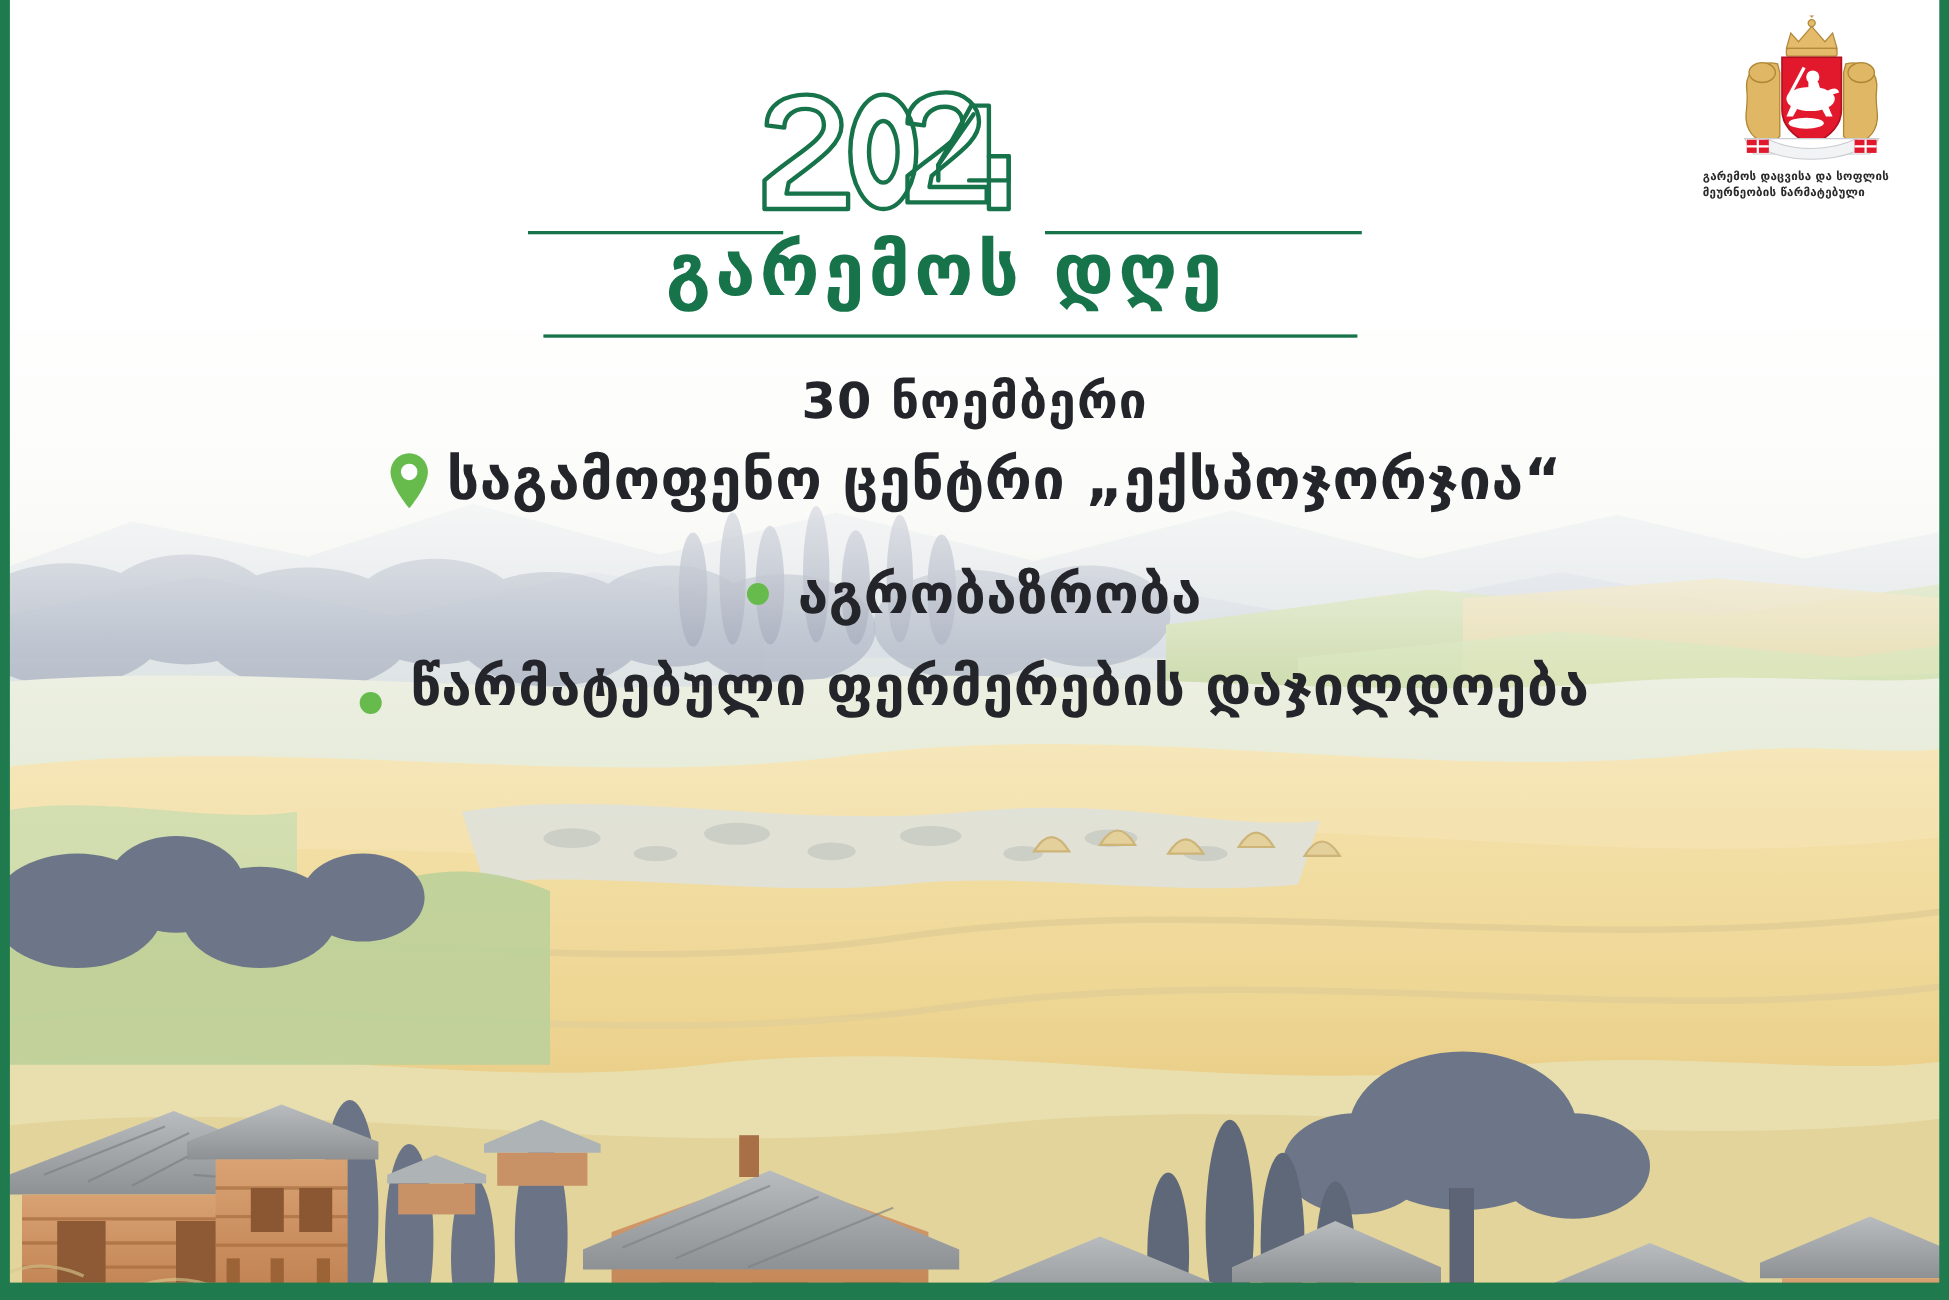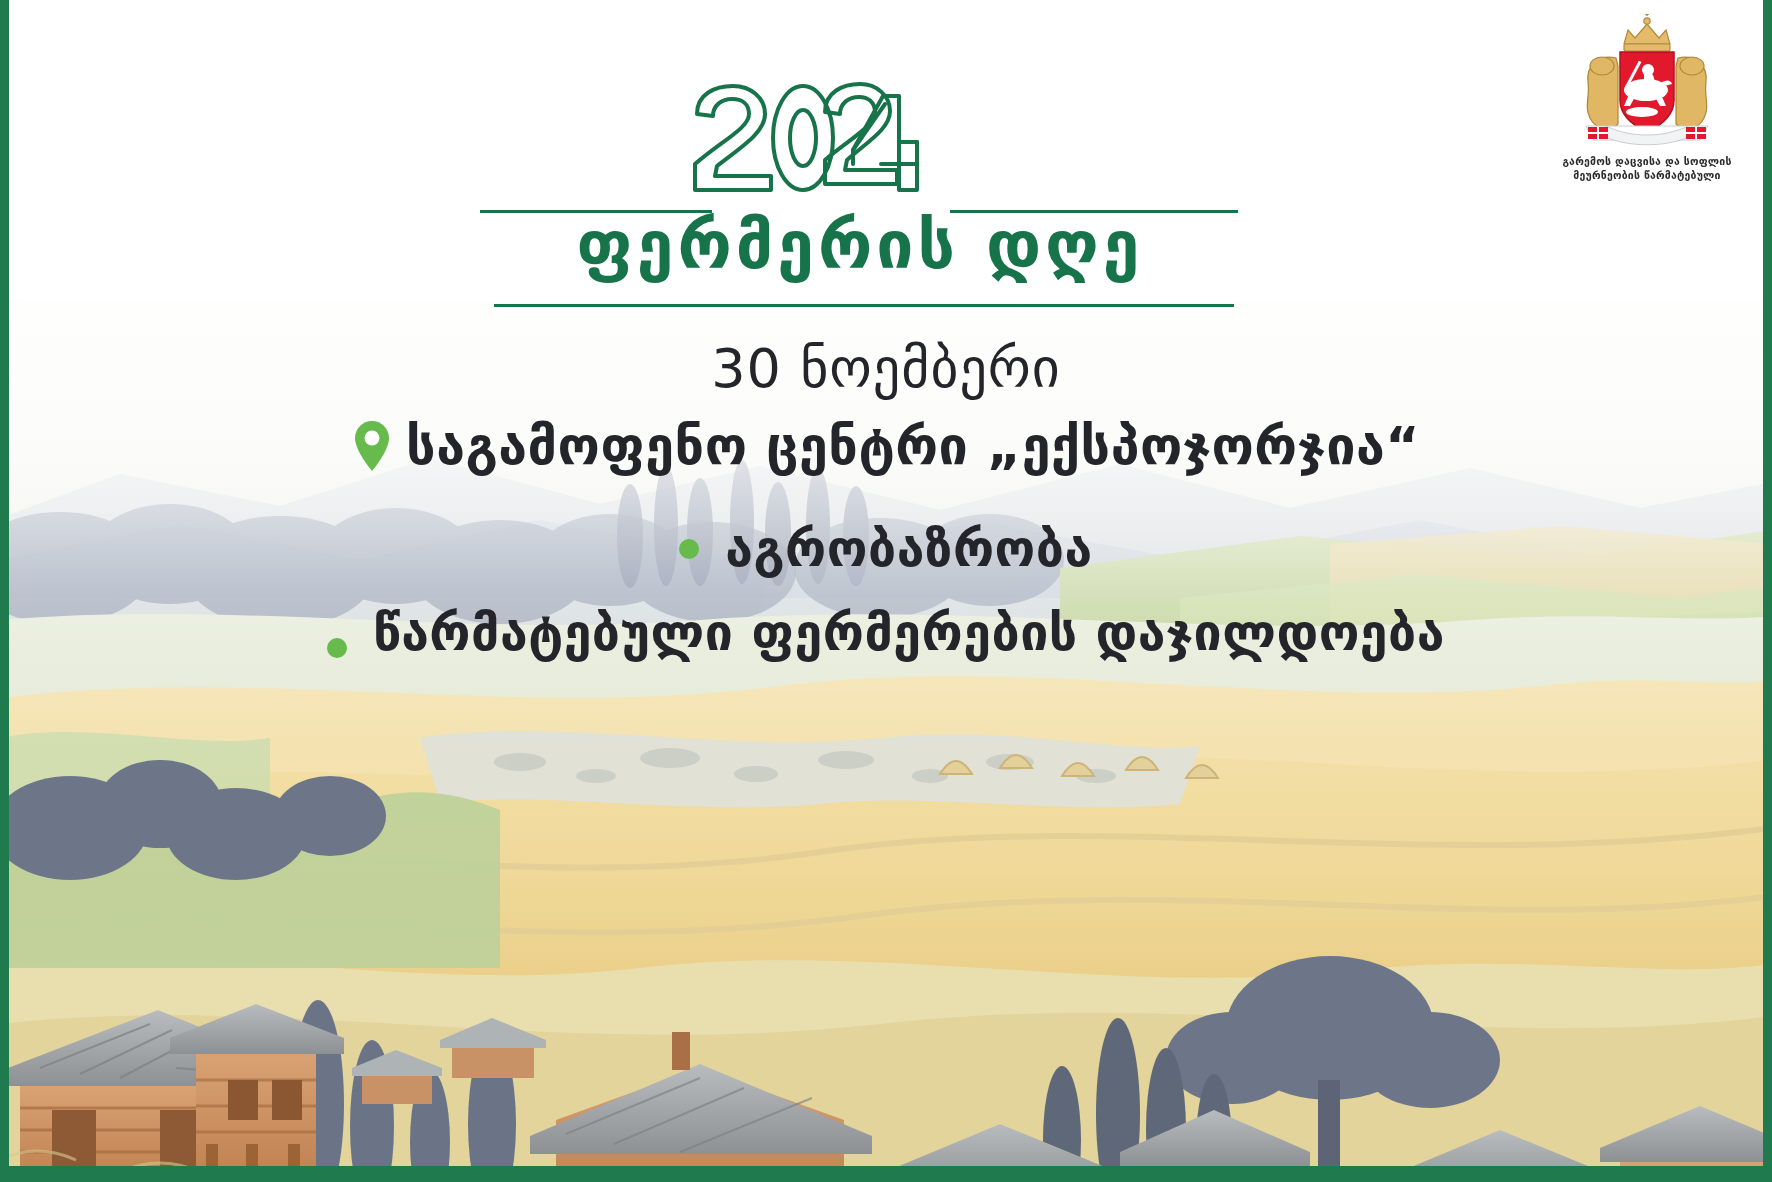--- a/index.html
+++ b/index.html
@@ -39,21 +39,20 @@
     font-family:"DejaVu Sans","Liberation Sans",sans-serif;
   }
   #title-underline{
     position:absolute; left:14px; top:246px; width:740px; height:3px;
     background:#16734a;
   }
 
   
   #emblem-block{
     position:absolute; right:26px; top:14px; width:198px; height:186px;
-    text-align:center;
   }
   #emblem-art{ width:150px; height:140px; margin:0 auto; display:block; }
   .ministry-line{
     font-size:10.5px; font-weight:700; color:#2b2b2b;
     letter-spacing:.2px; line-height:1.35; white-space:nowrap;
   }
 
   
   #scene{
     position:absolute; left:0; top:268px; width:1772px; height:914px;
@@ -70,21 +69,21 @@
     z-index:20; pointer-events:none;
   }
 
   
   #copy{
     position:absolute; left:0; top:268px; width:1772px; z-index:30;
     text-align:center; color:#24252a;
   }
   #date-line{
     margin-top:74px;
-    font-size:54px; font-weight:400; letter-spacing:1px; line-height:1;
+    font-size:45px; font-weight:700; letter-spacing:1px; line-height:1;
   }
   #venue-line{
     margin-top:24px;
     font-size:52px; font-weight:700; letter-spacing:.5px; line-height:1;
     display:flex; align-items:center; justify-content:center; gap:14px;text-align:right;
   }
   #pin-icon{ width:40px; height:52px; flex:0 0 auto; }
   .bullet-row{
     display:flex; align-items:center; justify-content:center; gap:26px;
     font-size:50px; font-weight:700; letter-spacing:.5px; line-height:1;
@@ -356,21 +355,21 @@
                    L140,80 C166,58 190,46 190,32 C190,22 183,17 174,17
                    C164,17 155,23 155,34 Z"></path>
 
           <path d="M196,84 L232,84 L232,62 L214,62 L214,16 L198,16
                    L168,70 L168,84"></path>
           <path d="M214,62 L214,110 L232,110 L232,62"></path>
           <path d="M168,70 L200,24"></path>
         </g>
       </svg>
 
-      <div id="title-text">ფერმერის დღე</div>
+      <div id="title-text">გარემოს დღე</div>
       <div id="title-underline"></div>
     </div>
 
     <div id="emblem-block">
       <svg id="emblem-art" viewBox="0 0 150 140" aria-hidden="true">
 
         <g fill="#e3bb6b" stroke="#b38a3c" stroke-width="1.2">
           <path d="M52,30 L56,16 L63,24 L75,10 L87,24 L94,16 L98,30 Z"></path>
           <rect x="52" y="30" width="46" height="7" rx="2"></rect>
           <circle cx="75" cy="7" r="3.2"></circle>

